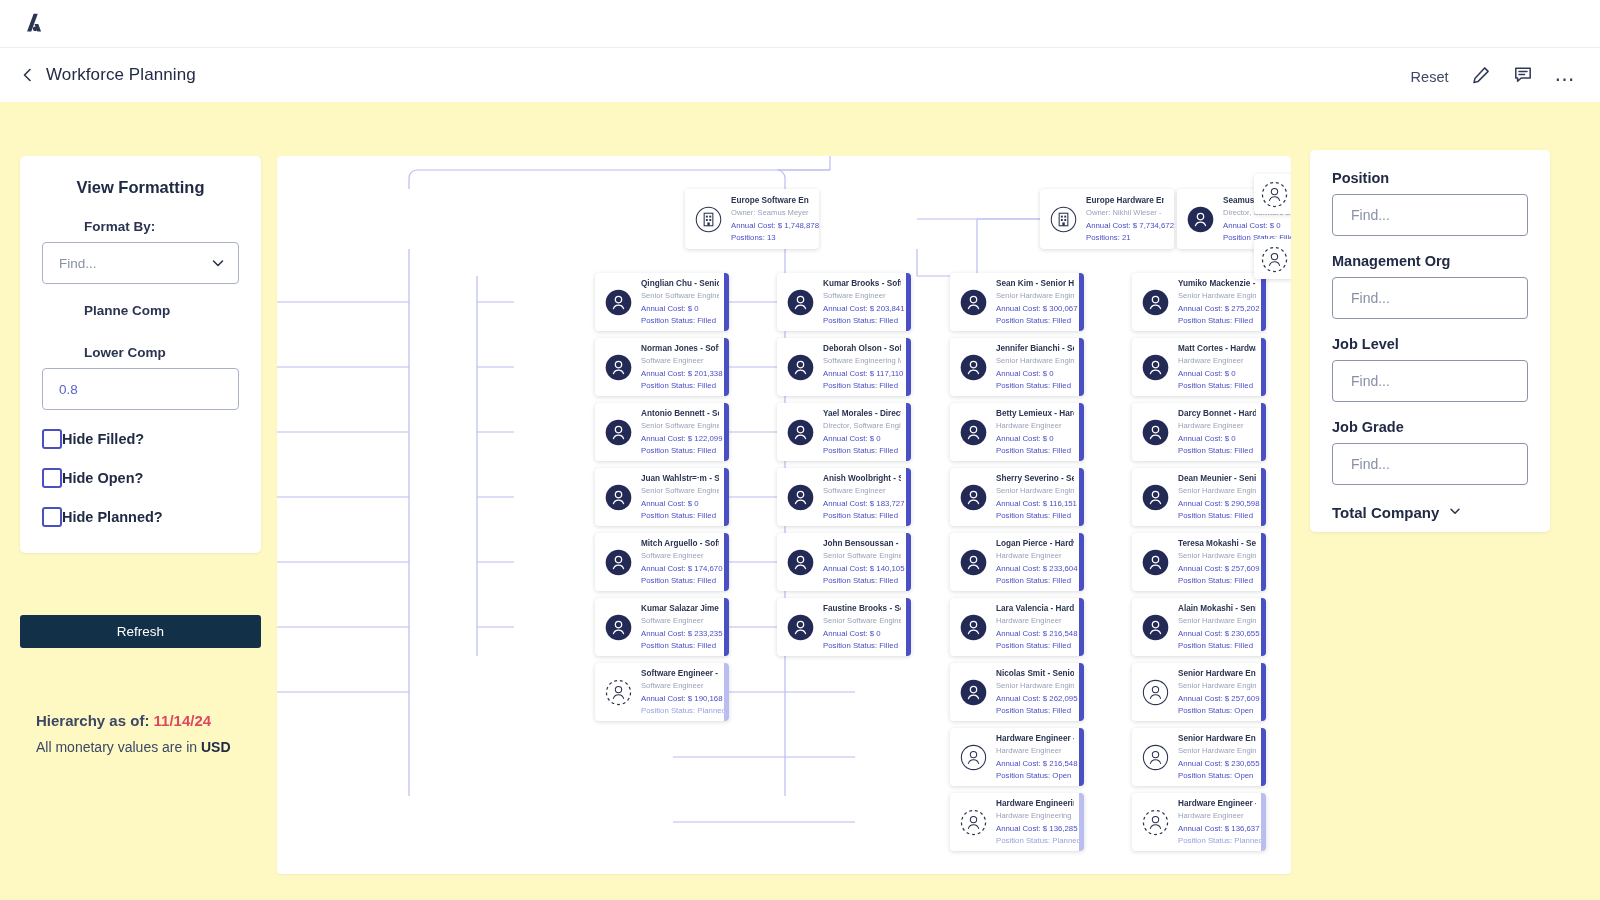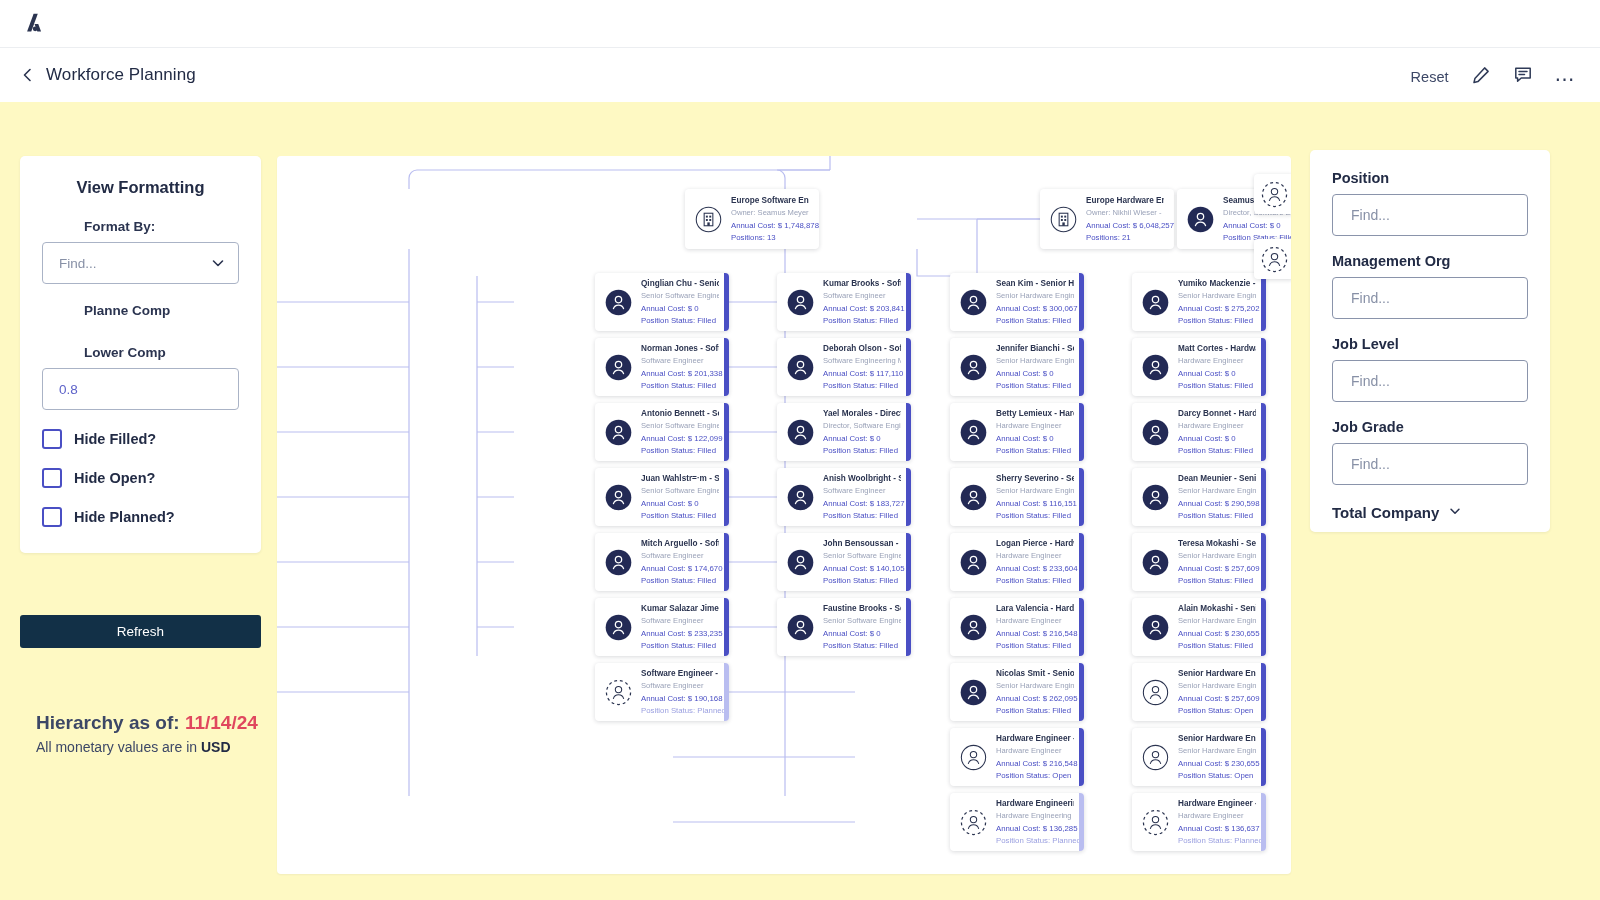--- a/index.html
+++ b/index.html
@@ -49,30 +49,30 @@
   .select-box, .text-box {
     width: 100%; height: 42px; border: 1px solid #aab3c6; border-radius: 4px;
     display: flex; align-items: center; padding: 0 12px 0 16px;
     font-size: 13.5px; background: #fff;
   }
   .select-box { justify-content: space-between; cursor: pointer; }
   .ph { color: #8790a6; }
   .val { color: #5d62c9; }
   .chev { width: 16px; height: 16px; color: #2b3450; }
   .spacer-22 { height: 19px; }
-  .checkrow { display: flex; align-items: center; gap: 12px; margin-top: 19px; cursor: pointer; }
+  .checkrow { display: flex; align-items: center; margin-top: 19px; cursor: pointer; }
   .cbox { width: 20px; height: 20px; border: 2px solid #4a4fc4; border-radius: 3px; background:#fff; }
   .cblabel { font-size: 14.5px; color: #222b45; font-weight: 700; }
 
   .refresh-btn {
     position: absolute; left: 20px; top: 615px; width: 241px; height: 33px;
     background: #123047; color: #fff; border: none; border-radius: 3px;
     font-size: 13.5px; font-family: inherit; cursor: pointer;
   }
-  .meta1 { position: absolute; left: 36px; top: 712px; font-size: 19px; color: #3c4766; font-weight: 700;}
+  .meta1 { position: absolute; left: 36px; top: 712px; font-size: 15px; color: #3c4766; font-weight: 700;}
   .meta1 .date { color: #e0475e; }
   .meta2 { position: absolute; left: 36px; top: 739px; font-size: 14px; color: #3c4766; }
   .meta2 b { color:#222b45; }
 
   
   .canvas {
     position: absolute; left: 277px; top: 156px; width: 1014px; height: 718px;
     background: #fff; border-radius: 4px; overflow: hidden;
     box-shadow: 0 1px 2px rgba(16,24,40,.05);
   }
@@ -290,21 +290,21 @@
               <rect x="11.3" y="10" width="2" height="2" fill="#2b3450"></rect>
               <rect x="14.8" y="10" width="2" height="2" fill="#2b3450"></rect>
               <rect x="11.3" y="13.5" width="2" height="2" fill="#2b3450"></rect>
               <rect x="14.8" y="13.5" width="2" height="2" fill="#2b3450"></rect>
               <rect x="12.8" y="17" width="2.5" height="3.5" fill="#2b3450"></rect>
             </svg>
           </span>
           <div class="txt">
             <div class="n-name">Europe Hardware Engineerin...</div>
             <div class="n-sub">Owner: Nikhil Wieser - Hardw...</div>
-            <div class="n-cost">Annual Cost: $ 6,048,257</div>
+            <div class="n-cost">Annual Cost: $ 7,734,672</div>
             <div class="n-stat">Positions: 21</div>
           </div>
         </div>
         <div class="node big" style="left: 900px; top: 33px;">
           <span class="av">
             <svg class="av-circle" viewBox="0 0 28 28">
               <circle cx="14" cy="14" r="13.3" fill="#232a55"></circle>
               <circle cx="14" cy="11" r="3.3" fill="none" stroke="#fff" stroke-width="1.3"></circle>
               <path d="M8.6 20.8 a5.6 5.6 0 0 1 10.8 0" fill="none" stroke="#fff" stroke-width="1.3"></path>
             </svg>

